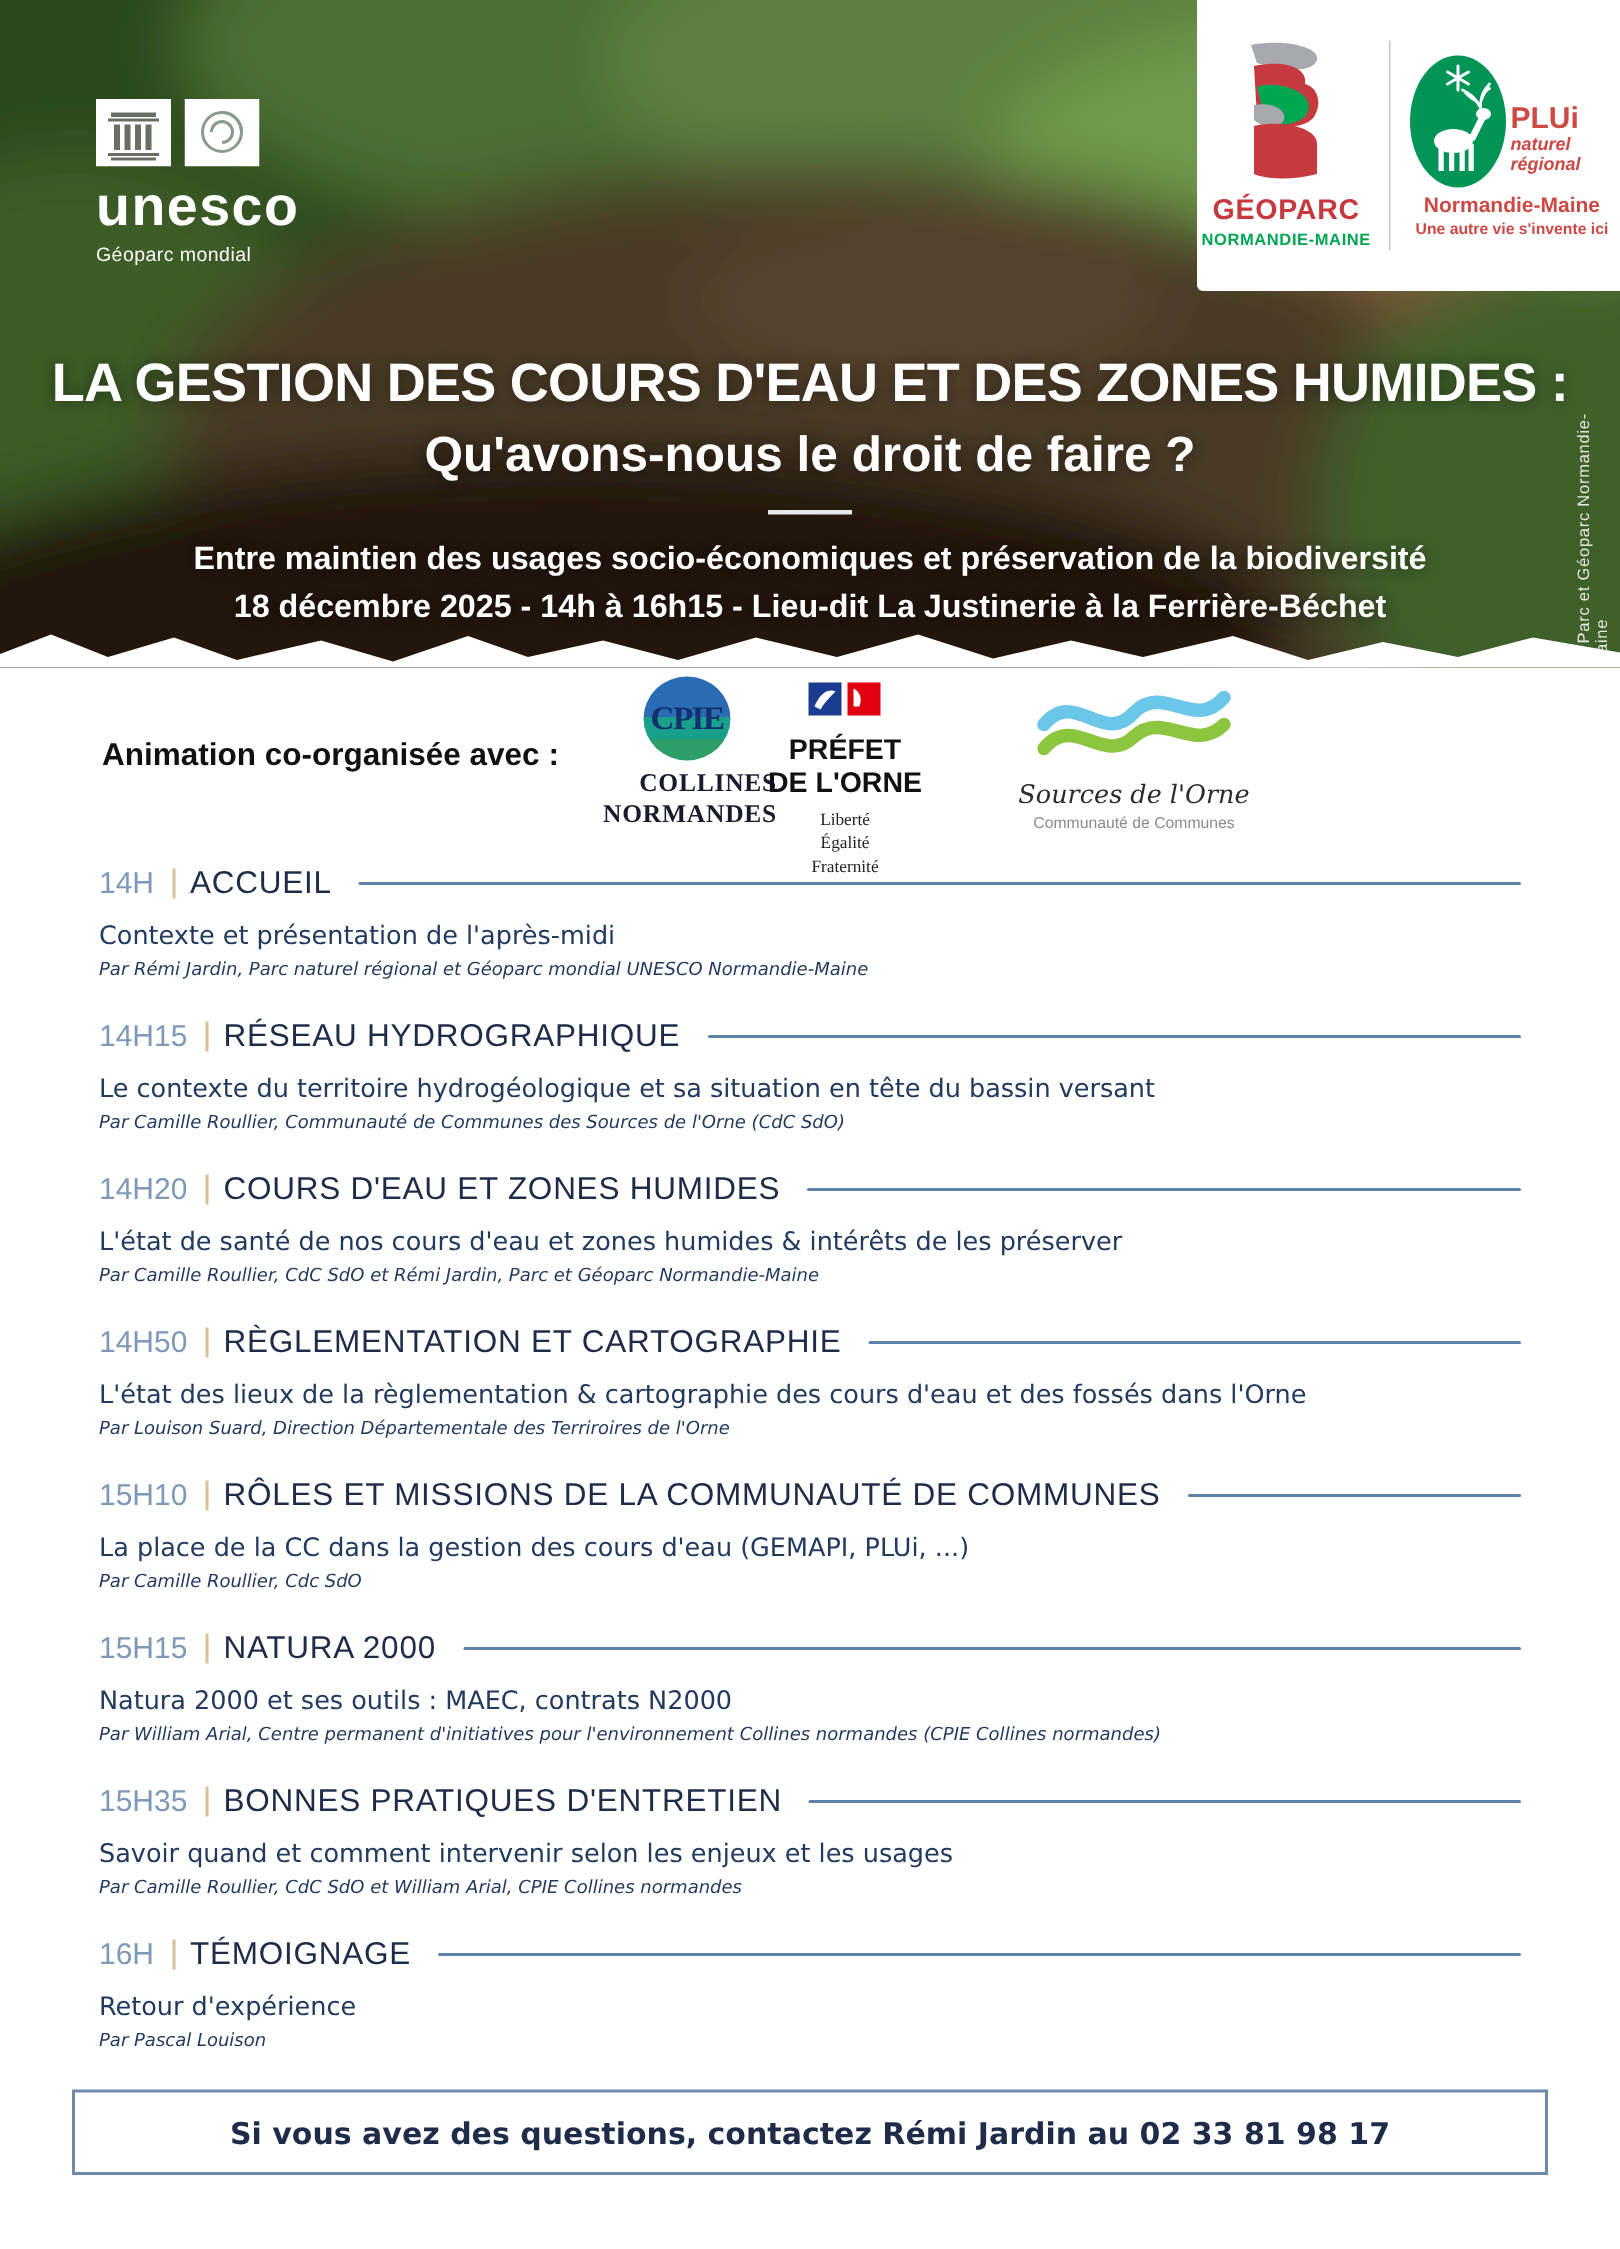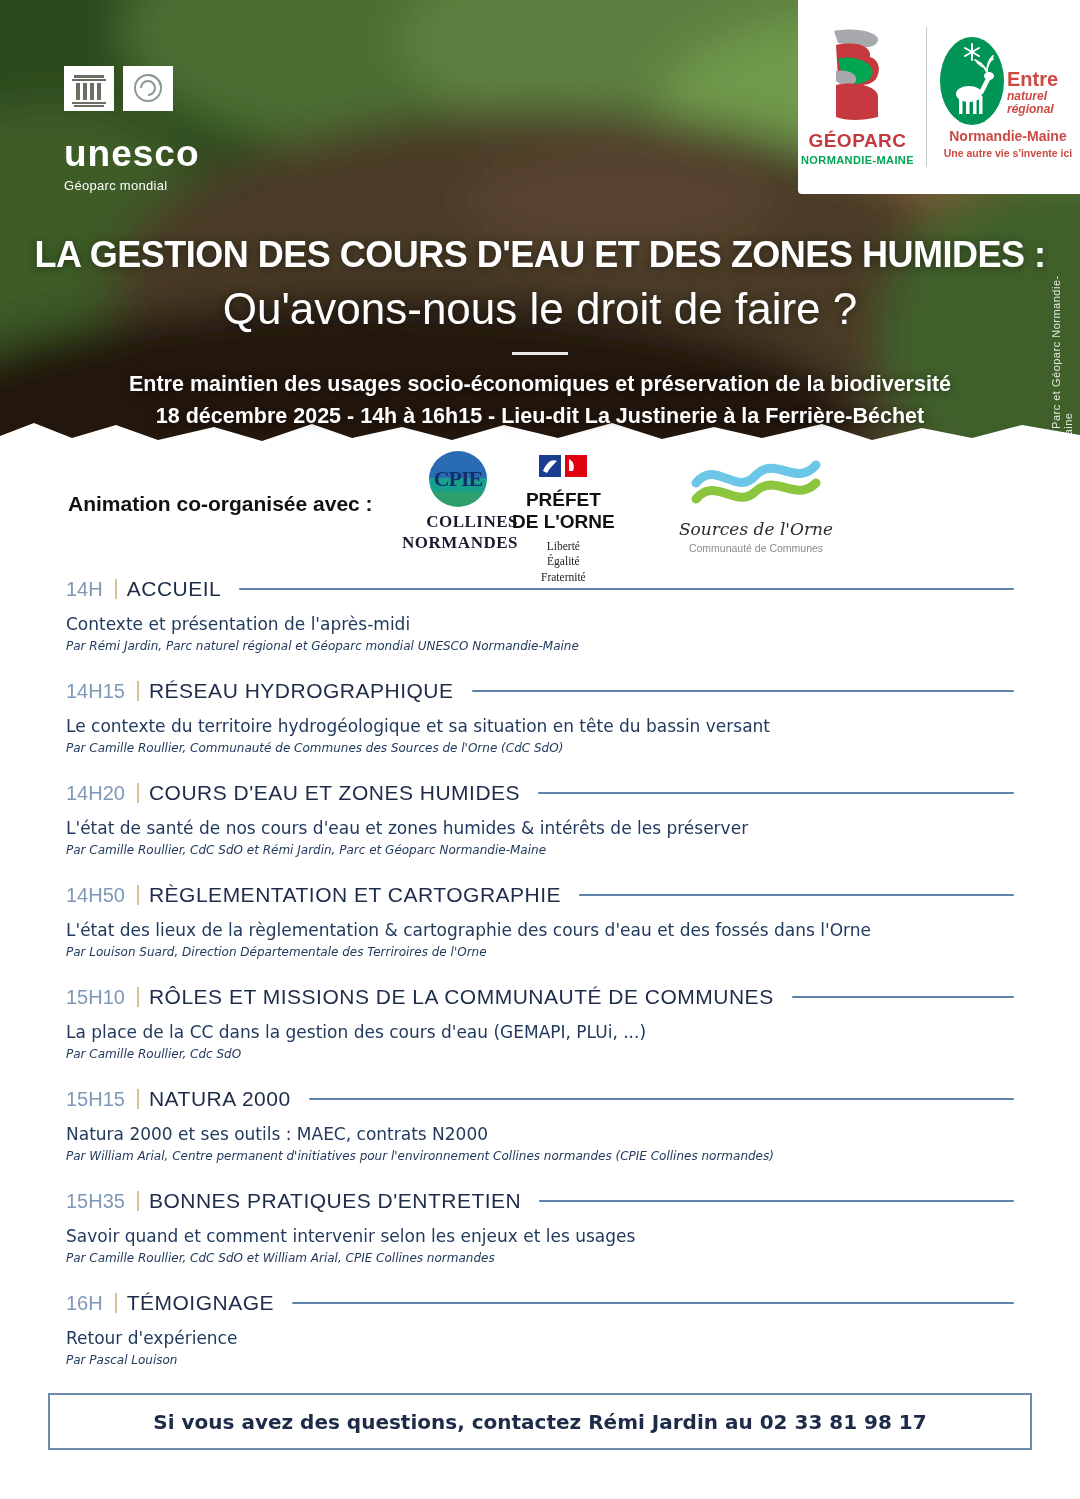--- a/index.html
+++ b/index.html
@@ -8,21 +8,21 @@
     width:1080px; height:1499px; background:#ffffff; overflow:hidden;
     font-family:"Liberation Sans", sans-serif; position:relative;
   }
 
   
   .hero { position:relative; width:1080px; height:445px; overflow:hidden; background:#3a2f20; }
   .hero svg.photo { position:absolute; inset:0; display:block; }
   .hero-unesco { position:absolute; left:64px; top:66px; color:#fff; z-index:4; }
   .u-boxes { display:flex; gap:9px; }
   .u-box { width:50px; height:45px; }
-  .u-name { font-size:37px; font-weight:bold; letter-spacing:1px; line-height:1; margin-top:24px; }
+  .u-name { font-size:37px; font-weight:bold; letter-spacing:1px; line-height:1; margin-top:8px; }
   .u-sub { font-size:13px; margin-top:6px; letter-spacing:.3px; }
 
   .hero-logobox {
     position:absolute; right:0; top:0; width:282px; height:194px; background:#fff; z-index:5;
     display:flex; align-items:center; justify-content:center; gap:12px; border-bottom-left-radius:4px;
   }
   .gp-block { text-align:center; }
   .gp-name { color:#c5393f; font-weight:bold; font-size:19px; letter-spacing:.5px; margin-top:5px; }
   .gp-sub { color:#00a651; font-weight:bold; font-size:11px; letter-spacing:.4px; margin-top:2px; }
   .logo-divider { width:1px; height:140px; background:#c9c9c9; }
@@ -30,21 +30,21 @@
   .pnr-top { display:flex; align-items:flex-end; }
   .pnr-words { text-align:left; line-height:1.05; margin-left:2px; padding-bottom:10px; }
   .pnr-w1 { font-size:20px; font-weight:bold; }
   .pnr-w2,.pnr-w3 { font-size:12px; font-weight:bold;font-style:italic; }
   .pnr-nm { font-size:14px; font-weight:bold; margin-top:2px; }
   .pnr-tag { font-size:10.5px; font-weight:bold; margin-top:3px; }
 
   .hero-titles { position:absolute; left:0; right:0; top:234px; text-align:center; color:#fff; z-index:4;
                  text-shadow:0 1px 10px rgba(0,0,0,.45); }
   .t1 { font-size:36px; font-weight:bold; letter-spacing:-.5px; white-space:nowrap; }
-  .t2 { font-size:44px; font-weight:normal; margin-top:8px; }
+  .t2 { font-size:33px; font-weight:bold; margin-top:8px; }
   .t-line { width:56px; height:3px; background:#e8e8e8; margin:18px auto 0; }
   .t-sub { font-size:21.5px; font-weight:bold; margin-top:17px; }
   .t-date { font-size:21.5px; font-weight:bold; margin-top:7px; }
 
   .photo-credit { position:absolute; right:6px; top:245px; z-index:6;
     writing-mode:vertical-rl; transform:rotate(180deg);
     color:rgba(255,255,255,.85); font-size:11px; letter-spacing:.5px; }
 
   
   .coorg { position:relative; height:128px; }
@@ -158,21 +158,21 @@
             <rect x="34" y="62" width="3.5" height="16"></rect>
               <rect x="40" y="60" width="3.5" height="18"></rect>
             <path d="M40,56 L48,40 L52,42 L44,58 Z"></path>
             <ellipse cx="50" cy="40" rx="5" ry="4"></ellipse>
           </g>
           <g stroke="#fff" stroke-width="1.8" fill="none" stroke-linecap="round">
             <path d="M48,36 C44,28 40,26 36,24 M46,32 C42,30 40,28 38,26 M48,36 C48,28 50,24 54,20 M49,30 C50,26 52,24 54,23"></path>
           </g>
         </svg>
         <div class="pnr-words">
-          <div class="pnr-w1">Entre</div>
+          <div class="pnr-w1">PLUi</div>
           <div class="pnr-w2">naturel</div>
           <div class="pnr-w3">régional</div>
         </div>
       </div>
       <div class="pnr-nm">Normandie-Maine</div>
       <div class="pnr-tag">Une autre vie s'invente ici</div>
     </div>
   </div>
 
   <div class="hero-titles">

